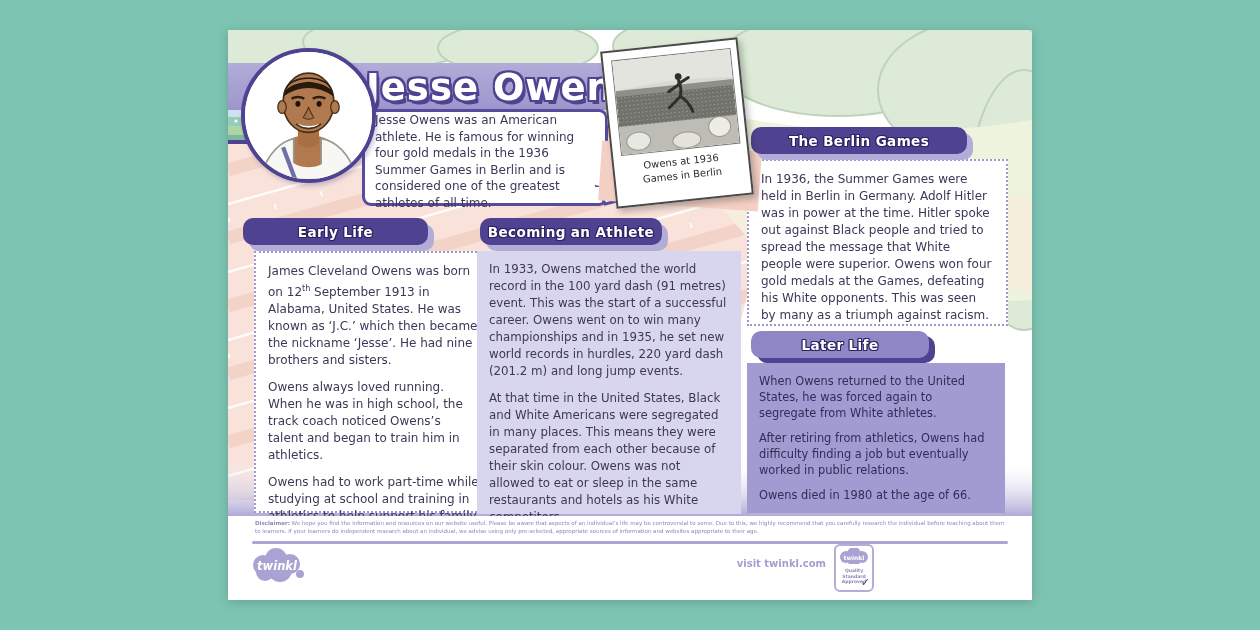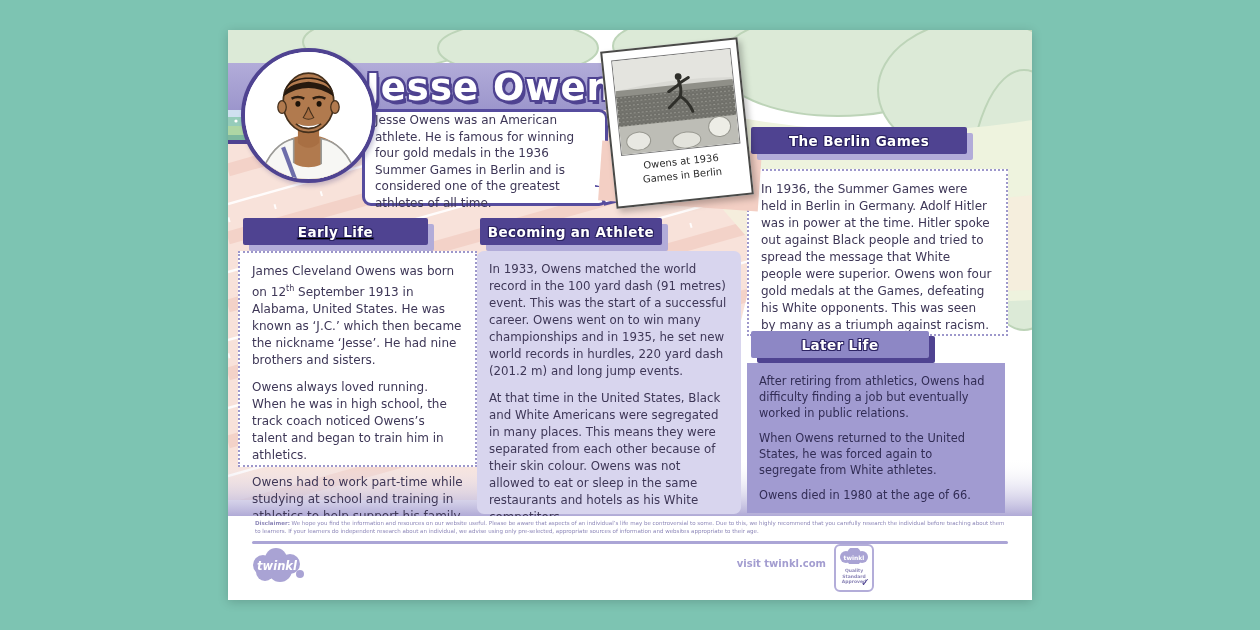--- a/index.html
+++ b/index.html
@@ -53,43 +53,43 @@
     transform:rotate(-6deg);padding:8px 8px 0 8px;
     box-shadow:3px 4px 6px rgba(0,0,0,.25);
   }
   .polaroid .photo{width:118px;height:94px;display:block;border:1px solid #777;}
   .caption{margin-top:5px;text-align:center;font-size:10px;line-height:14px;color:#2c2c2c;}
   .caption span{display:block;}
 
   
   .sec-header{
     position:absolute;z-index:2;box-sizing:border-box;
-    background:#4f4391;height:27px;border-radius:2px;
+    background:#4f4391;height:27px;border-radius:10px;
     box-shadow:6px 6px 0 0 #b2acd9;
     display:flex;align-items:center;justify-content:center;
   }
   .sec-header.light{background:#8d87c5;box-shadow:6px 5px 0 0 #4f4391;text-align:center;}
   .sec-header span{
     color:#fff;font-weight:bold;font-size:13.5px;letter-spacing:.4px;
     text-shadow:-1px -1px 0 #2d2464,1px -1px 0 #2d2464,-1px 1px 0 #2d2464,1px 1px 0 #2d2464,
       0 -1px 0 #2d2464,0 1px 0 #2d2464,-1px 0 0 #2d2464,1px 0 0 #2d2464;
   }
   .sec-body{
     position:absolute;z-index:1;box-sizing:border-box;
     font-size:12px;line-height:17px;color:#3e3757;padding:10px 12px;
   }
   .sec-body p{margin:0 0 10px 0;}
   .sec-body p:last-child{margin-bottom:0;}
   .dotted{background:#fff;border:2px dotted #9d97cb;}
-  .body-early{left:10px;top:221px;width:239px;height:216px;}
-  .hdr-early{left:15px;top:188px;width:185px;text-decoration:underline;}
+  .body-early{left:26px;top:221px;width:239px;height:262px;}
+  .hdr-early{left:15px;top:188px;width:185px;}
   .hdr-becoming{left:252px;top:188px;width:182px;}
-  .body-becoming{left:249px;top:221px;width:264px;height:263px;background:#d8d5ee;font-size:11.8px;border-radius:7px;}
+  .body-becoming{left:249px;top:221px;width:264px;height:263px;background:#d8d5ee;font-size:11.8px;}
   .hdr-berlin{left:523px;top:97px;width:216px;}
-  .body-berlin{left:519px;top:139px;width:261px;height:167px;}
+  .body-berlin{left:519px;top:129px;width:261px;height:167px;}
   .hdr-later{left:523px;top:301px;width:178px;}
   .body-later{left:519px;top:333px;width:258px;height:150px;background:#a19bd1;color:#322d55;font-size:11.4px;line-height:16px;}
   .body-later p{margin-bottom:9px;}
   sup{font-size:8px;}
 
   
   .footer{position:absolute;left:0;top:486px;width:664px;height:84px;background:#fff;z-index:2;}
   .disclaimer{
     position:absolute;left:27px;top:4px;width:756px;
     font-size:5.5px;line-height:7.5px;color:#8d87b8;
@@ -272,22 +272,22 @@
     <span>The Berlin Games</span>
   </div>
   <div class="sec-body dotted body-berlin">
     <p>In 1936, the Summer Games were held in Berlin in Germany. Adolf Hitler was in power at the time. Hitler spoke out against Black people and tried to spread the message that White people were superior. Owens won four gold medals at the Games, defeating his White opponents. This was seen by many as a triumph against racism.</p>
   </div>
 
   <div class="sec-header light hdr-later">
     <span>Later Life</span>
   </div>
   <div class="sec-body body-later">
+    <p>When Owens returned to the United States, he was forced again to segregate from White athletes.</p>
     <p>After retiring from athletics, Owens had difficulty finding a job but eventually worked in public relations.</p>
-    <p>When Owens returned to the United States, he was forced again to segregate from White athletes.</p>
     <p>Owens died in 1980 at the age of 66.</p>
   </div>
 
   <div class="footer">
     <div class="disclaimer"><b>Disclaimer:</b><span> We hope you find the information and resources on our website useful. Please be aware that aspects of an individual’s life may be controversial to some. Due to this, we highly recommend that you carefully research the individual before teaching about them to learners. If your learners do independent research about an individual, we advise using only pre-selected, appropriate sources of information and websites appropriate to their age.</span></div>
     <div class="divider"></div>
 
     <svg class="twinkl-logo" width="58" height="36" viewBox="0 0 58 36">
       <g fill="#a9a3d4">
         <circle cx="13" cy="17" r="10"></circle>

